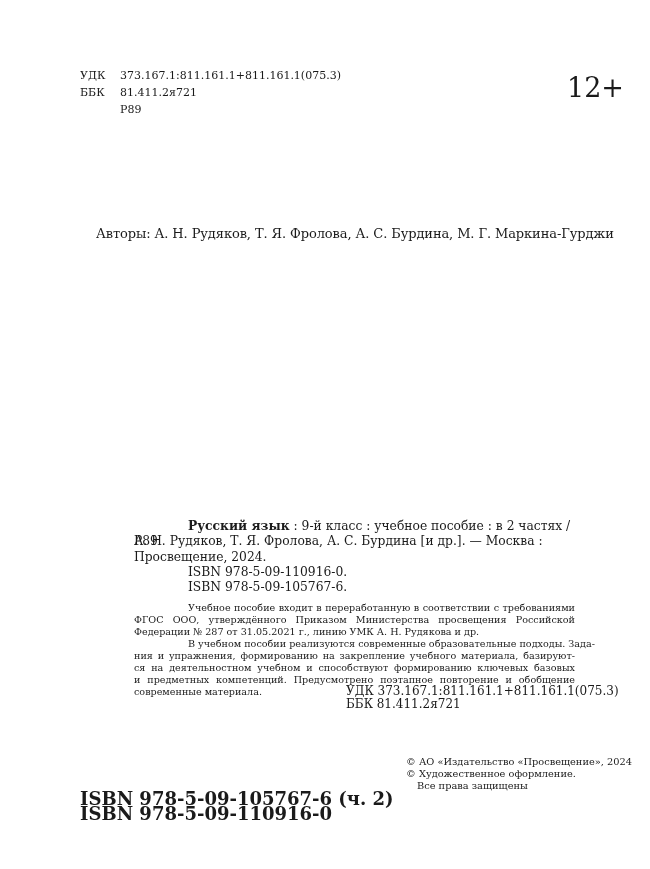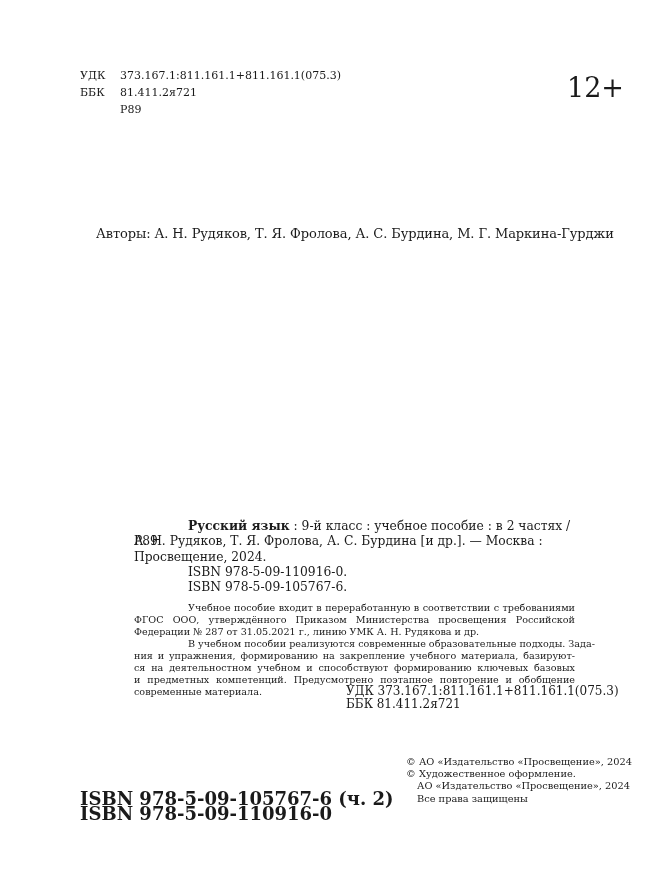--- a/index.html
+++ b/index.html
@@ -72,15 +72,14 @@
 </div>
 
 <div class="abs isbn-left">
   <div>ISBN 978-5-09-105767-6 (ч. 2)</div>
   <div>ISBN 978-5-09-110916-0</div>
 </div>
 
 <div class="abs copyright">
   <div>© АО «Издательство «Просвещение», 2024</div>
   <div>© Художественное оформление.</div>
-  <div class="indent">АО «Издательство «Просвещение», 2024</div>
   <div class="indent">Все права защищены</div>
 </div>
 
 </body></html>

